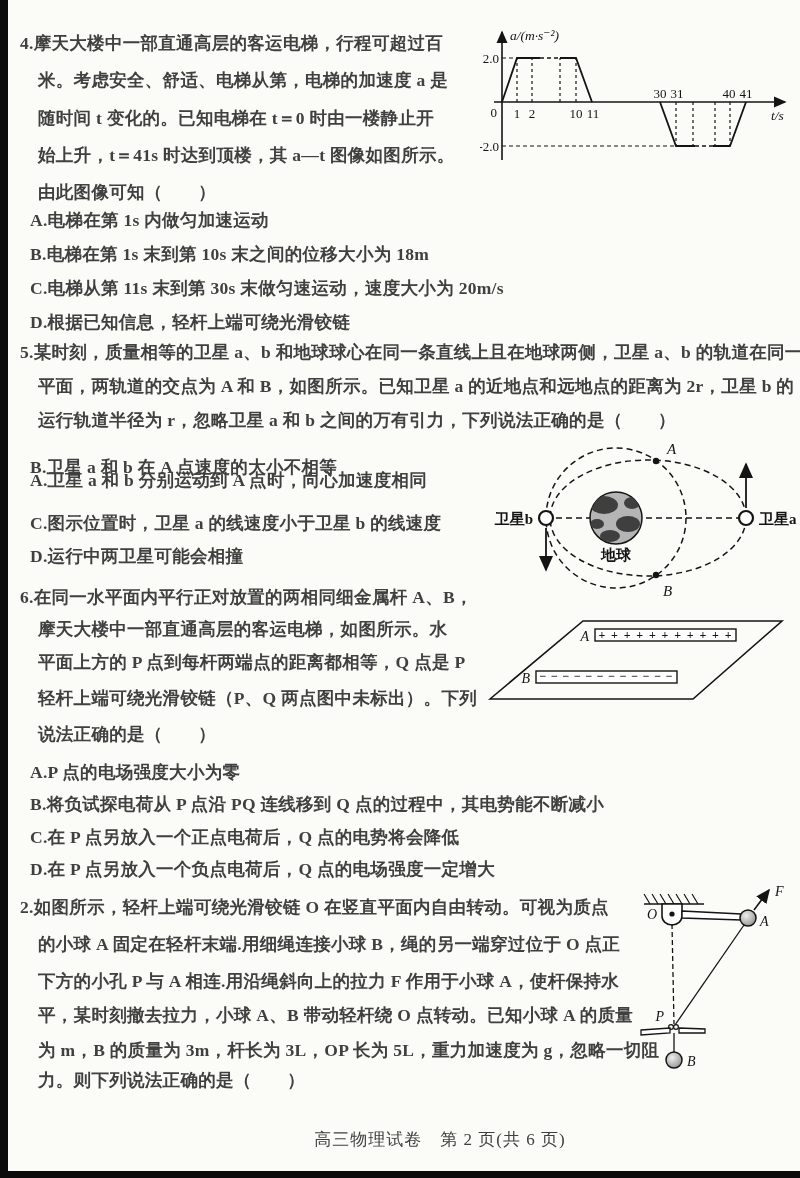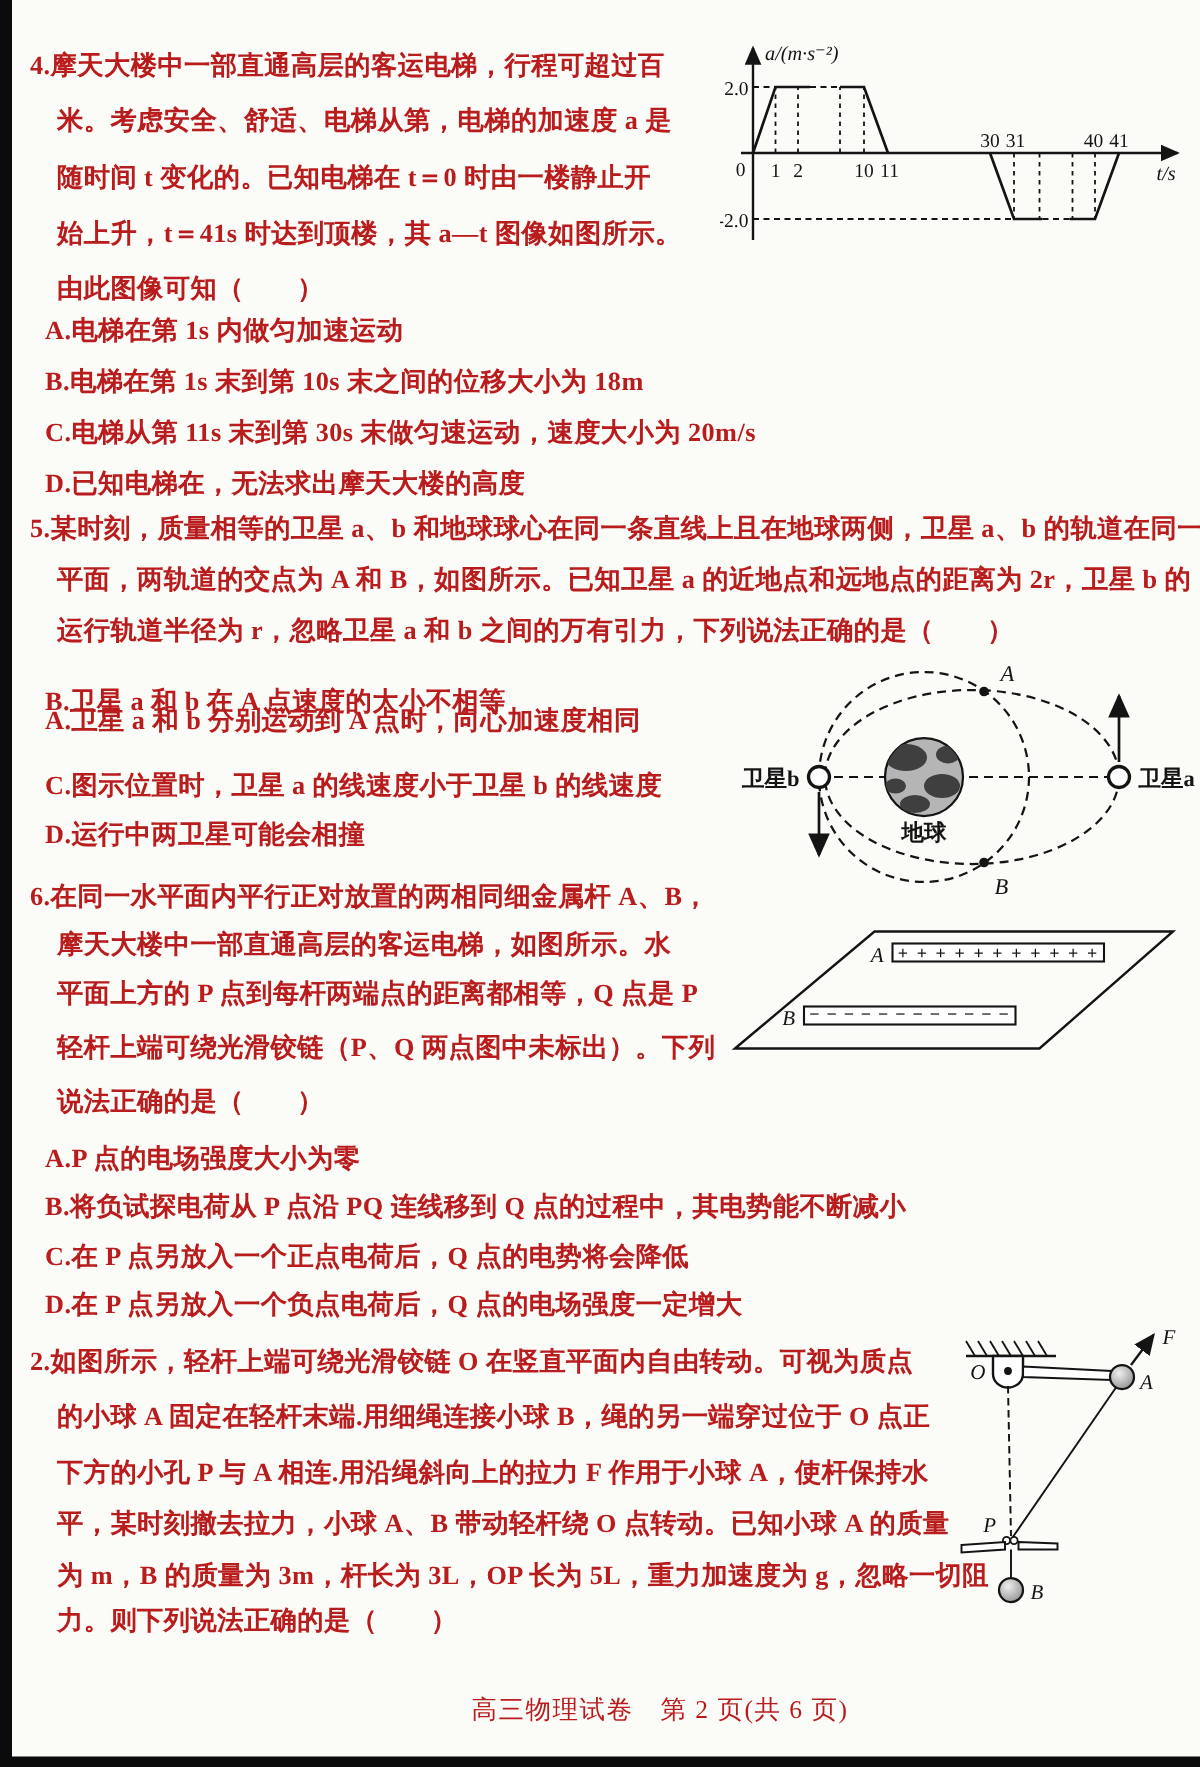--- a/index.html
+++ b/index.html
@@ -1,19 +1,19 @@
 <!DOCTYPE html>
 <html><head>
 <meta charset="utf-8">
 <style>
   html,body{margin:0;padding:0;background:#d9d9d9;}
   .page{
     position:relative;width:800px;height:1178px;margin:0 auto;
     background:#fbfbf8;overflow:hidden;
-    font-family:"Liberation Serif","DejaVu Serif",serif;color:#b91c1c;
+    font-family:"Liberation Serif","DejaVu Serif",serif;color:#404040;
   }
   .edge-left{position:absolute;left:0;top:0;width:8px;height:1178px;background:#0b0b0b;}
   .edge-bottom{position:absolute;left:0;top:1171px;width:800px;height:7px;background:#0b0b0b;}
   .ln{
     position:absolute;white-space:nowrap;
     font-size:17.5px;font-weight:600;letter-spacing:.3px;
   }
   .fig{position:absolute;}
   svg text{font-family:"Liberation Serif","DejaVu Serif",serif;fill:#141414;}
   .it{font-style:italic;}
@@ -31,21 +31,21 @@
 
   <section>
     <div class="ln" style="left:20px;top:31px">4.摩天大楼中一部直通高层的客运电梯，行程可超过百</div>
     <div class="ln" style="left:38px;top:68px">米。考虑安全、舒适、电梯从第，电梯的加速度 a 是</div>
     <div class="ln" style="left:38px;top:106px">随时间 t 变化的。已知电梯在 t＝0 时由一楼静止开</div>
     <div class="ln" style="left:38px;top:143px">始上升，t＝41s 时达到顶楼，其 a—t 图像如图所示。</div>
     <div class="ln" style="left:38px;top:180px">由此图像可知（　　）</div>
     <div class="ln" style="left:30px;top:208px">A.电梯在第 1s 内做匀加速运动</div>
     <div class="ln" style="left:30px;top:242px">B.电梯在第 1s 末到第 10s 末之间的位移大小为 18m</div>
     <div class="ln" style="left:30px;top:276px">C.电梯从第 11s 末到第 30s 末做匀速运动，速度大小为 20m/s</div>
-    <div class="ln" style="left:30px;top:310px">D.已知电梯在，无法求出摩天大楼的高度</div>
+    <div class="ln" style="left:30px;top:310px">D.根据已知信息，轻杆上端可绕光滑铰链</div>
 
     <svg class="fig" style="left:480px;top:22px" width="316" height="142" viewBox="0 0 316 142">
       <defs>
         <marker id="ar4" markerWidth="9" markerHeight="8" refX="7" refY="3.5" orient="auto">
           <path d="M0,0 L8,3.5 L0,7 z" fill="#141414"></path>
         </marker>
       </defs>
 
       <line x1="22" y1="138" x2="22" y2="10" stroke="#141414" stroke-width="1.6" marker-end="url(#ar4)"></line>
       <line x1="14" y1="80" x2="305" y2="80" stroke="#141414" stroke-width="1.6" marker-end="url(#ar4)"></line>

